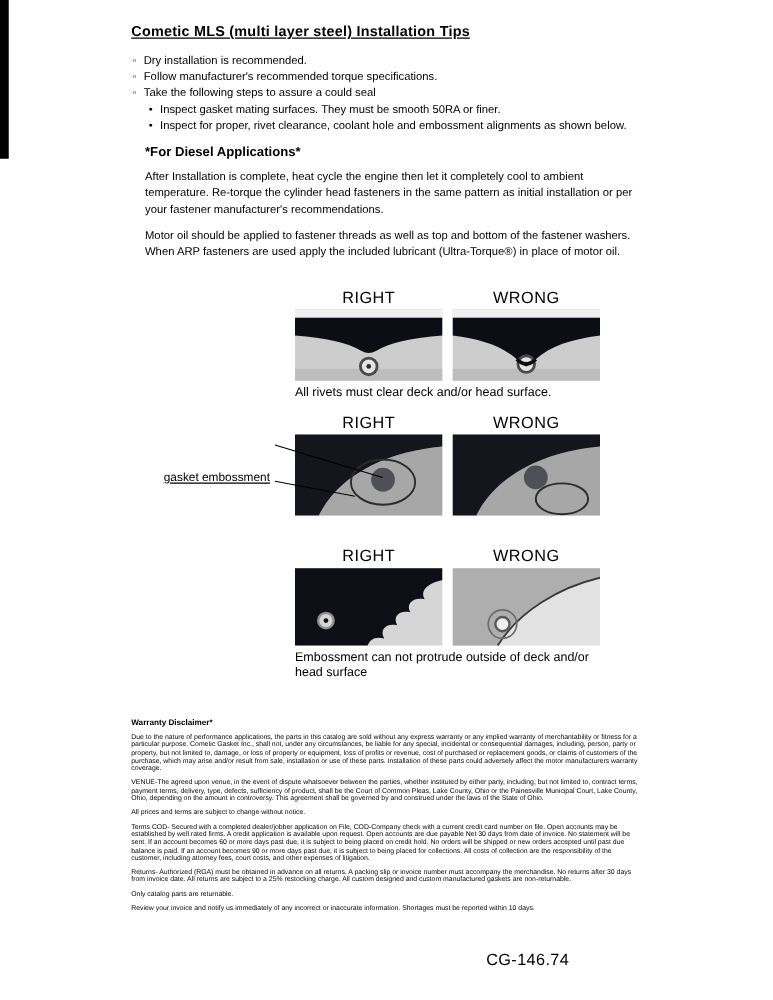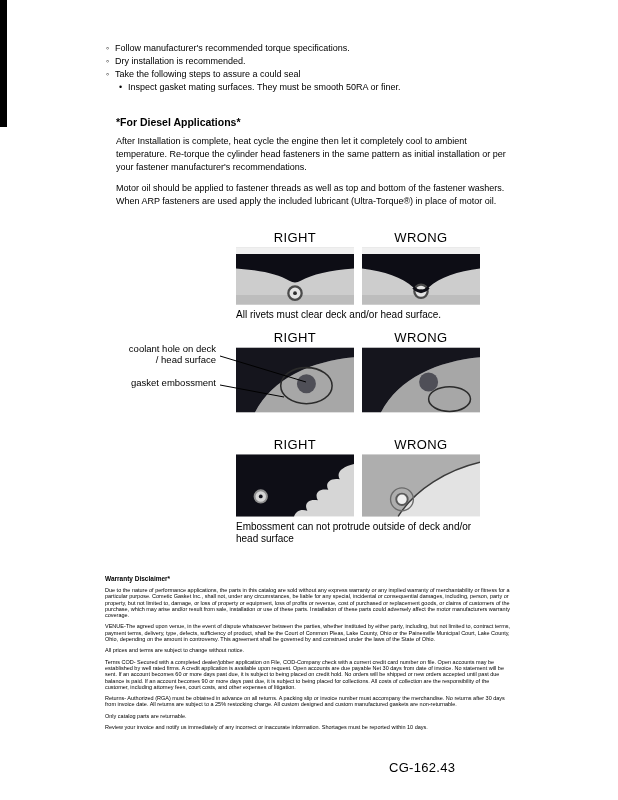--- a/index.html
+++ b/index.html
@@ -26,42 +26,44 @@
   .drow { position:absolute; left:0; width:244px; }
   .dheads { display:flex; height:16px; }
   .dheads span { width:124px; text-align:center; font-size:13px; letter-spacing:.4px; }
   .dheads span:first-child { margin-right:8px; }
   .dimgs { display:flex; }
   .dimgs svg:first-child { margin-right:8px; }
   .dcap { font-size:10px; line-height:12px; margin-top:3px; }
 
   .callout { position:absolute; font-size:9.5px; line-height:11px; text-align:right; }
   .callout1 { left:126px; top:343px; width:90px; }
-  .callout2 { left:112px; top:377px; width:104px; }
+  .callout2 { left:112px; top:377px; width:104px;text-decoration:underline; }
   .leaders { position:absolute; left:218px; top:350px; }
 
   .disclaimer { position:absolute; left:105px; top:575px; width:408px; }
   .disclaimer h3 { font-size:6.5px; font-weight:bold; margin-bottom:5px; }
   .disclaimer p { font-size:5.5px; line-height:6.3px; margin-bottom:5px; }
 
   .footer { position:absolute; left:389px; top:760px; font-size:13px; letter-spacing:.3px; }
 </style>
 </head>
 <body>
 
 <div class="page">
 
   <div class="edge-mark"></div>
 
+  <h1 class="title">Cometic MLS (multi layer steel) Installation Tips</h1>
 
   <ul class="tips">
+    <li class="l1"><span class="mk">◦</span><span>Dry installation is recommended.</span></li>
     <li class="l1"><span class="mk">◦</span><span>Follow manufacturer's recommended torque specifications.</span></li>
-    <li class="l1"><span class="mk">◦</span><span>Dry installation is recommended.</span></li>
     <li class="l1"><span class="mk">◦</span><span>Take the following steps to assure a could seal</span></li>
     <li class="l2"><span class="mk">•</span><span>Inspect gasket mating surfaces.  They must be smooth 50RA or finer.</span></li>
+    <li class="l2"><span class="mk">•</span><span>Inspect for proper, rivet clearance, coolant hole and embossment alignments as shown below.</span></li>
   </ul>
 
   <section class="diesel">
     <h2>*For Diesel Applications*</h2>
     <p>After Installation is complete, heat cycle the engine then let it completely cool to ambient temperature. Re-torque the cylinder head fasteners in the same pattern as initial installation or per your fastener manufacturer's recommendations.</p>
     <p>Motor oil should be applied to fastener threads as well as top and bottom of the fastener washers. When ARP fasteners are used apply the included lubricant (Ultra-Torque®) in place of motor oil.</p>
   </section>
 
   <div class="diagrams">
 
@@ -133,33 +135,32 @@
           <path d="M124,8 C90,16 56,36 38,65" fill="none" stroke="#3a3a3a" stroke-width="1.5"></path>
           <circle cx="42" cy="47" r="6" fill="#efefef" stroke="#5a5a5a" stroke-width="2"></circle>
           <circle cx="42" cy="47" r="12" fill="none" stroke="#6a6a6a" stroke-width="1.4"></circle>
         </svg>
       </div>
       <div class="dcap">Embossment can not protrude outside of deck and/or head surface</div>
     </div>
 
   </div>
 
-  <div class="callout callout1">coolant hole on deck / head surface</div>
   <div class="callout callout2">gasket embossment</div>
   <svg class="leaders" width="92" height="52" viewBox="0 0 92 52">
     <line x1="2" y1="6" x2="88" y2="32" stroke="#000" stroke-width="1"></line>
     <line x1="2" y1="35" x2="66" y2="47" stroke="#000" stroke-width="1"></line>
   </svg>
 
   <section class="disclaimer">
     <h3>Warranty Disclaimer*</h3>
     <p>Due to the nature of performance applications, the parts in this catalog are sold without any express warranty or any implied warranty of merchantability or fitness for a particular purpose.  Cometic Gasket Inc., shall not, under any circumstances, be liable for any special, incidental or consequential damages, including, person, party or property, but not limited to, damage, or loss of property or equipment, loss of profits or revenue, cost of purchased or replacement goods, or claims of customers of the purchase, which may arise and/or result from sale, installation or use of these parts.  Installation of these parts could adversely affect the motor manufacturers warranty coverage.</p>
     <p>VENUE-The agreed upon venue, in the event of dispute whatsoever between the parties, whether instituted by either party, including, but not limited to, contract terms, payment terms, delivery, type, defects, sufficiency of product, shall be the Court of Common Pleas, Lake County, Ohio or the Painesville Municipal Court, Lake County, Ohio, depending on the amount in controversy.  This agreement shall be governed by and construed under the laws of the State of Ohio.</p>
     <p>All prices and terms are subject to change without notice.</p>
     <p>Terms COD- Secured with a completed dealer/jobber application on File, COD-Company check with a current credit card number on file.  Open accounts may be established by well rated firms.  A credit application is available upon request.  Open accounts are due payable Net 30 days from date of invoice.  No statement will be sent.  If an account becomes 60 or more days past due, it is subject to being placed on credit hold.  No orders will be shipped or new orders accepted until past due balance is paid.  If an account becomes 90 or more days past due, it is subject to being placed for collections.  All costs of collection are the responsibility of the customer, including attorney fees, court costs, and other expenses of litigation.</p>
     <p>Returns- Authorized (RGA) must be obtained in advance on all returns.  A packing slip or invoice number must accompany the merchandise.  No returns after 30 days from invoice date.  All returns are subject to a 25% restocking charge.  All custom designed and custom manufactured gaskets are non-returnable.</p>
     <p>Only catalog parts are returnable.</p>
     <p>Review your invoice and notify us immediately of any incorrect or inaccurate information.  Shortages must be reported within 10 days.</p>
   </section>
 
-  <div class="footer">CG-162.43</div>
+  <div class="footer">CG-146.74</div>
 
 </div>
 
 </body></html>

